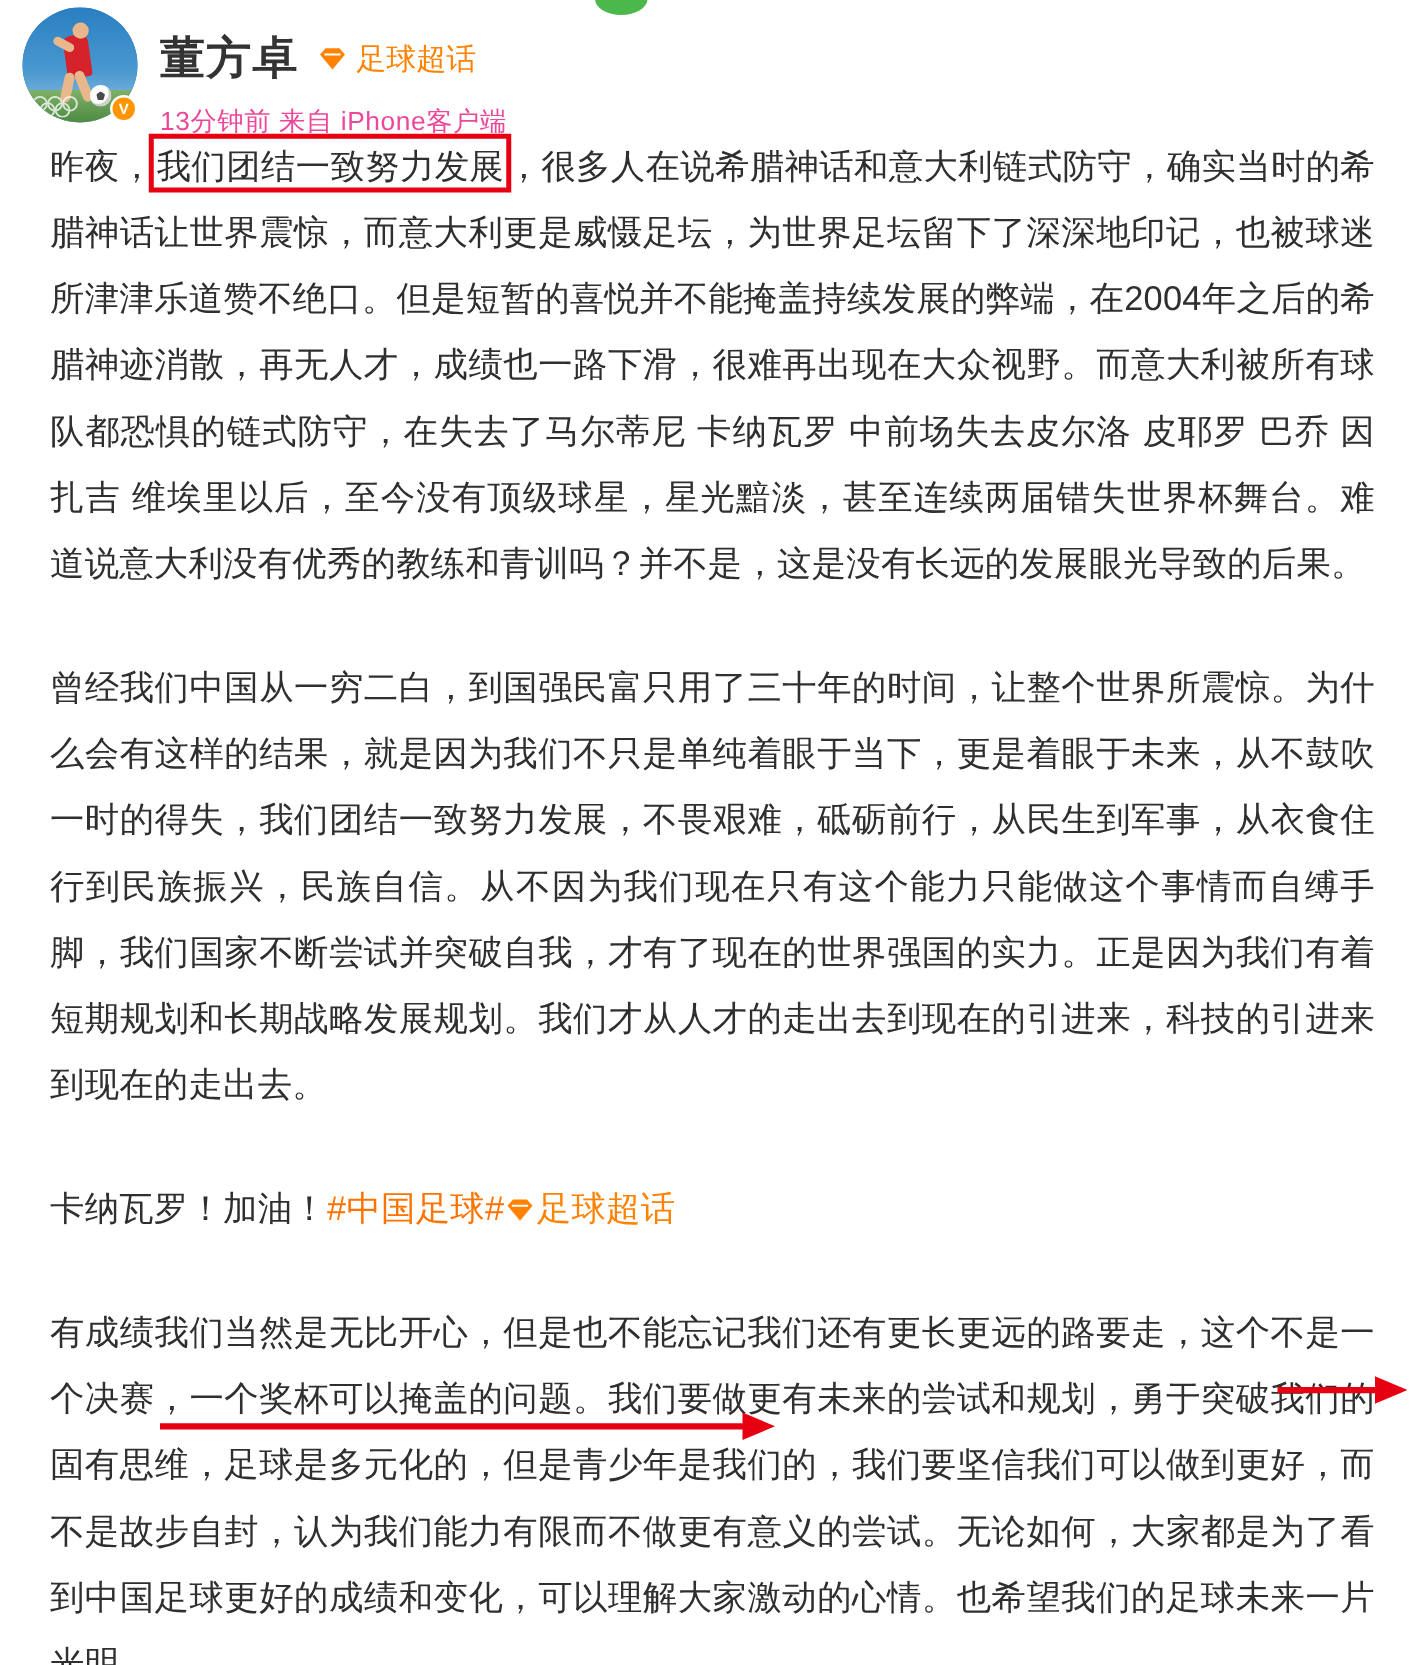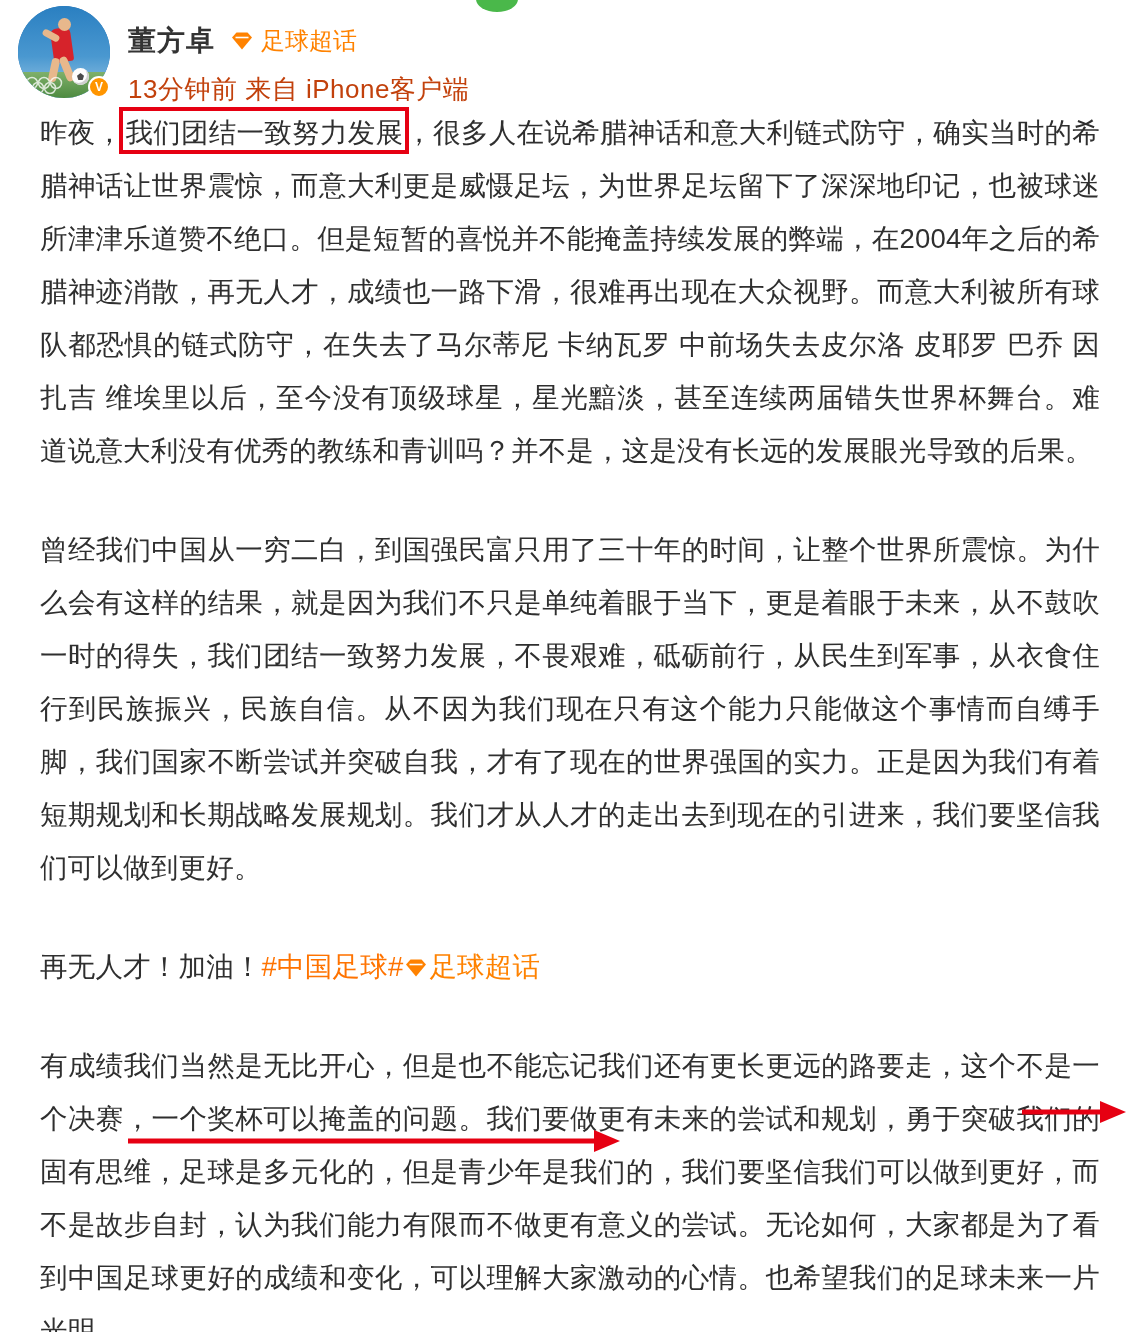--- a/index.html
+++ b/index.html
@@ -147,42 +147,42 @@
   .meta {
     padding-left: 16px;
     padding-top: 14px;
   }
   .name-row {
     display: flex;
     align-items: center;
     gap: 14px;
   }
   .nickname {
-    font-size: 28px;
+    font-size: 36px;
     color: #333333;
     font-weight: bold;
     letter-spacing: 1px;
   }
   .supertopic {
     display: flex;
     align-items: center;
     gap: 6px;
     color: #ff8200;
     font-size: 24px;
   }
   .diamond-icon {
     display: inline-block;
     width: 26px;
     height: 26px;
     position: relative;
   }
   .submeta {
     margin-top: 12px;
-    font-size: 26px;
-    color: #c2410c;
+    font-size: 21px;
+    color: #ec4899;
     letter-spacing: 0.5px;
   }
   .body {
     padding: 6px 36px 0 40px;
     font-size: 27.5px;
     line-height: 53px;
     color: #2f2f2f;
     letter-spacing: 0.2px;
     text-align: justify;
   }
@@ -279,23 +279,23 @@
         <span>13分钟前</span>
         <span>来自</span>
         <span>iPhone客户端</span>
       </div>
     </div>
   </div>
 
   <div class="body">
     <p><span>昨夜，</span><span class="hl-box">我们团结一致努力发展</span><span>，很多人在说希腊神话和意大利链式防守，确实当时的希腊神话让世界震惊，而意大利更是威慑足坛，为世界足坛留下了深深地印记，也被球迷所津津乐道赞不绝口。但是短暂的喜悦并不能掩盖持续发展的弊端，在2004年之后的希腊神迹消散，再无人才，成绩也一路下滑，很难再出现在大众视野。而意大利被所有球队都恐惧的链式防守，在失去了马尔蒂尼 卡纳瓦罗 中前场失去皮尔洛 皮耶罗 巴乔 因扎吉 维埃里以后，至今没有顶级球星，星光黯淡，甚至连续两届错失世界杯舞台。难道说意大利没有优秀的教练和青训吗？并不是，这是没有长远的发展眼光导致的后果。</span></p>
 
-    <p>曾经我们中国从一穷二白，到国强民富只用了三十年的时间，让整个世界所震惊。为什么会有这样的结果，就是因为我们不只是单纯着眼于当下，更是着眼于未来，从不鼓吹一时的得失，我们团结一致努力发展，不畏艰难，砥砺前行，从民生到军事，从衣食住行到民族振兴，民族自信。从不因为我们现在只有这个能力只能做这个事情而自缚手脚，我们国家不断尝试并突破自我，才有了现在的世界强国的实力。正是因为我们有着短期规划和长期战略发展规划。我们才从人才的走出去到现在的引进来，我们要坚信我们可以做到更好。</p>
-
-    <p><span>再无人才！加油！</span><span class="hashtag">#中国足球#</span><span class="inline-topic"><span class="diamond-icon" style="vertical-align:-5px"><svg viewBox="0 0 26 26" width="26" height="26">
+    <p>曾经我们中国从一穷二白，到国强民富只用了三十年的时间，让整个世界所震惊。为什么会有这样的结果，就是因为我们不只是单纯着眼于当下，更是着眼于未来，从不鼓吹一时的得失，我们团结一致努力发展，不畏艰难，砥砺前行，从民生到军事，从衣食住行到民族振兴，民族自信。从不因为我们现在只有这个能力只能做这个事情而自缚手脚，我们国家不断尝试并突破自我，才有了现在的世界强国的实力。正是因为我们有着短期规划和长期战略发展规划。我们才从人才的走出去到现在的引进来，科技的引进来到现在的走出去。</p>
+
+    <p><span>卡纳瓦罗！加油！</span><span class="hashtag">#中国足球#</span><span class="inline-topic"><span class="diamond-icon" style="vertical-align:-5px"><svg viewBox="0 0 26 26" width="26" height="26">
               <path d="M3 9.5 L7.5 4.5 L18.5 4.5 L23 9.5 L13 21.5 Z" fill="#ff8200"></path>
               <path d="M6.5 9.5 L19.5 9.5" stroke="#ffffff" stroke-width="1.6" fill="none"></path>
             </svg></span><span>足球超话</span></span></p>
 
 
     <p><span>有成绩我们当然是无比开心，但是也不能忘记我们还有更长更远的路要走，这个不是一个决赛，一个奖杯可以掩盖的问题。我们要做更有未来的尝试和规划，勇于突破我们的固有思维，足球是多元化的，但是青少年是我们的，我们要坚信我们可以做到更好，而不是故步自封，认为我们能力有限而不做更有意义的尝试。无论如何，大家都是为了看到中国足球更好的成绩和变化，可以理解大家激动的心情。也希望我们的足球未来一片光明。</span></p>
   </div>
 
   <svg class="annotations" width="1136" height="1332" viewBox="0 0 1136 1332">
 

